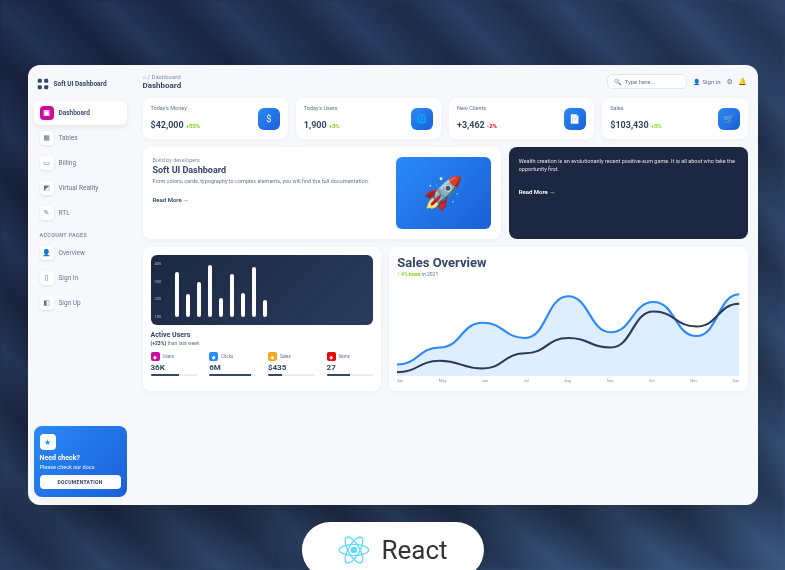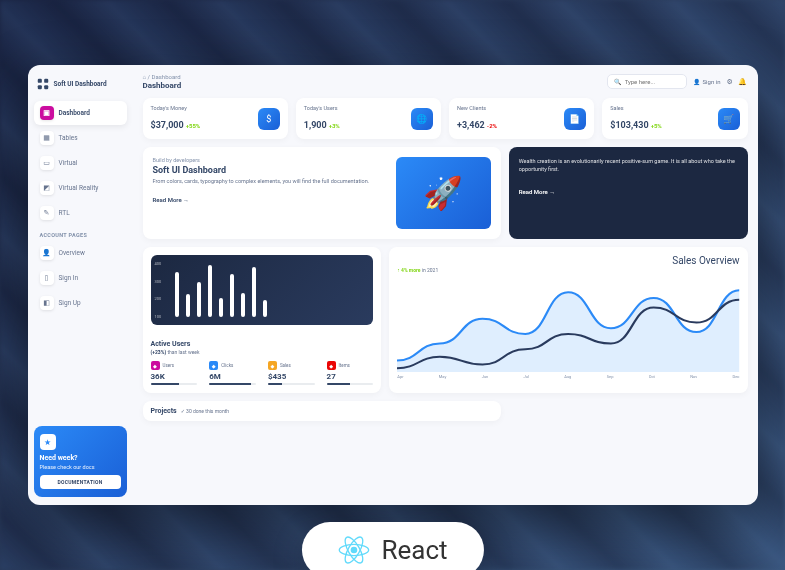--- a/index.html
+++ b/index.html
@@ -49,32 +49,32 @@
 .rockets-card { background: #1c2841; border-radius: 8px; padding: 10px; color: #fff; position: relative; overflow: hidden; }
 .rockets-title { font-size: 8px; font-weight: 700; margin-bottom: 4px; }
 .rockets-desc { font-size: 5.5px; opacity: 0.85; line-height: 1.5; margin-bottom: 14px; }
 .rockets-link { font-size: 6px; font-weight: 600; cursor: pointer; }
 .charts-row { display: grid; grid-template-columns: 2fr 3fr; gap: 8px; margin-bottom: 8px; }
 .bar-card, .sales-card { background: #fff; border-radius: 8px; padding: 8px; box-shadow: 0 2px 6px rgba(0,0,0,0.04); }
 .bar-chart { background: linear-gradient(135deg, #1c2841, #2a3b5e); border-radius: 6px; padding: 8px 10px; height: 70px; display: flex; align-items: flex-end; gap: 7px; position: relative; }
 .bar-y { position: absolute; left: 4px; top: 6px; bottom: 6px; display: flex; flex-direction: column; justify-content: space-between; font-size: 4px; color: rgba(255,255,255,0.6); }
 .bars { display: flex; align-items: flex-end; gap: 7px; margin-left: 14px; height: 100%; }
 .bar { width: 4px; background: #fff; border-radius: 2px; }
-.active-users { margin-top: 15px; }
+.active-users { margin-top: 6px; }
 .au-title { font-size: 7px; font-weight: 700; color: #344767; }
 .au-sub { font-size: 5px; color: #67748e; margin-top: 1px; }
 .au-sub strong { color: #344767; }
 .au-stats { display: grid; grid-template-columns: repeat(4, 1fr); gap: 12px; margin-top: 6px; }
 .au-stat { }
 .au-stat-head { display: flex; align-items: center; gap: 3px; font-size: 4.5px; color: #67748e; }
 .au-icon { width: 9px; height: 9px; border-radius: 2px; display: inline-flex; align-items: center; justify-content: center; font-size: 5px; color: #fff; }
 .au-value { font-size: 8px; font-weight: 700; color: #344767; margin-top: 2px; }
 .au-bar { height: 2px; background: #e9ecef; border-radius: 1px; margin-top: 2px; overflow: hidden; }
 .au-fill { height: 100%; background: #344767; }
-.sales-title { font-size: 10px; font-weight: 400; color: #344767; text-align: right; }
+.sales-title { font-size: 13px; font-weight: 700; color: #344767; }
 .sales-sub { font-size: 5px; color: #67748e; margin-top: 1px; }
 .sales-sub .up-arrow { color: #82d616; font-weight: 700; }
 .sales-chart { height: 95px; margin-top: 4px; position: relative; }
 .sales-chart svg { width: 100%; height: 100%; }
 .sales-x { display: flex; justify-content: space-between; font-size: 4px; color: #8392ab; margin-top: 2px; }
 .bottom-row { display: grid; grid-template-columns: 3fr 2fr; gap: 8px; }
 .bottom-card { background: #fff; border-radius: 8px; padding: 8px; box-shadow: 0 2px 6px rgba(0,0,0,0.04); height: 20px; display: flex; align-items: center; }
 .bottom-title { font-size: 7px; font-weight: 700; color: #344767; }
 .bottom-sub { font-size: 5px; color: #67748e; margin-left: 4px; }
 .react-pill { position: absolute; bottom: -8px; left: 50%; transform: translateX(-50%); background: #fff; border-radius: 30px; padding: 12px 36px; display: flex; align-items: center; gap: 12px; box-shadow: 0 10px 30px rgba(0,0,0,0.25); z-index: 10; }
@@ -102,21 +102,21 @@
     <div class="nav-item active">
       <span class="nav-icon">▣</span>
       <span>Dashboard</span>
     </div>
     <div class="nav-item">
       <span class="nav-icon">▦</span>
       <span>Tables</span>
     </div>
     <div class="nav-item">
       <span class="nav-icon">▭</span>
-      <span>Virtual</span>
+      <span>Billing</span>
     </div>
     <div class="nav-item">
       <span class="nav-icon">◩</span>
       <span>Virtual Reality</span>
     </div>
     <div class="nav-item">
       <span class="nav-icon">✎</span>
       <span>RTL</span>
     </div>
 
@@ -130,21 +130,21 @@
       <span class="nav-icon">▯</span>
       <span>Sign In</span>
     </div>
     <div class="nav-item">
       <span class="nav-icon">◧</span>
       <span>Sign Up</span>
     </div>
 
     <div class="help-card">
       <div class="help-icon">★</div>
-      <div class="help-title">Need week?</div>
+      <div class="help-title">Need check?</div>
       <div class="help-sub">Please check our docs</div>
       <div class="help-btn">DOCUMENTATION</div>
     </div>
   </aside>
 
   <main class="main">
     <div class="topbar">
       <div>
         <div class="breadcrumb">⌂ / Dashboard</div>
         <div class="breadcrumb-title">Dashboard</div>
@@ -160,21 +160,21 @@
         </div>
         <span class="top-icon">⚙</span>
         <span class="top-icon">🔔</span>
       </div>
     </div>
 
     <div class="stats-row">
       <div class="stat-card">
         <div>
           <div class="stat-label">Today's Money</div>
-          <div><span class="stat-value">$37,000</span><span class="stat-change up">+55%</span></div>
+          <div><span class="stat-value">$42,000</span><span class="stat-change up">+55%</span></div>
         </div>
         <div class="stat-icon">$</div>
       </div>
       <div class="stat-card">
         <div>
           <div class="stat-label">Today's Users</div>
           <div><span class="stat-value">1,900</span><span class="stat-change up">+3%</span></div>
         </div>
         <div class="stat-icon">🌐</div>
       </div>
@@ -298,24 +298,20 @@
             <span>Aug</span>
             <span>Sep</span>
             <span>Oct</span>
             <span>Nov</span>
             <span>Dec</span>
           </div>
       </div>
     </div>
 
     <div class="bottom-row">
-      <div class="bottom-card">
-        <span class="bottom-title">Projects</span>
-        <span class="bottom-sub">✓ 30 done this month</span>
-      </div>
     </div>
   </main>
 </div>
 
 <div class="react-pill">
   <svg class="react-icon" viewBox="0 0 24 24" fill="none" stroke="#61dafb" stroke-width="1">
     <ellipse cx="12" cy="12" rx="11" ry="4.2"></ellipse>
     <ellipse cx="12" cy="12" rx="11" ry="4.2" transform="rotate(60 12 12)"></ellipse>
     <ellipse cx="12" cy="12" rx="11" ry="4.2" transform="rotate(-60 12 12)"></ellipse>
     <circle cx="12" cy="12" r="2" fill="#61dafb"></circle>

